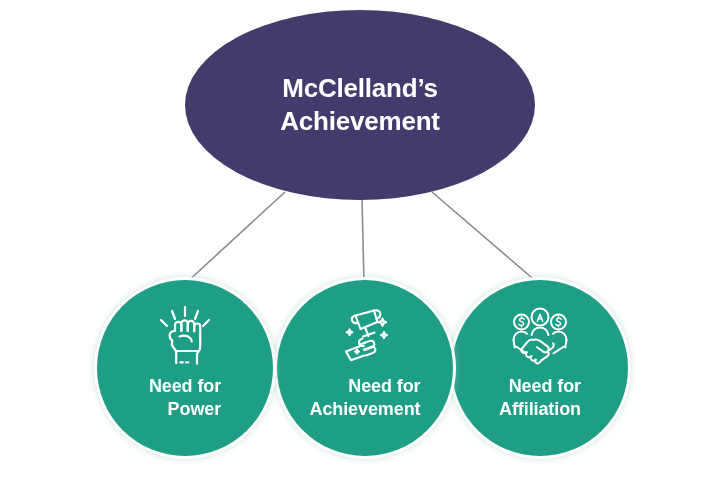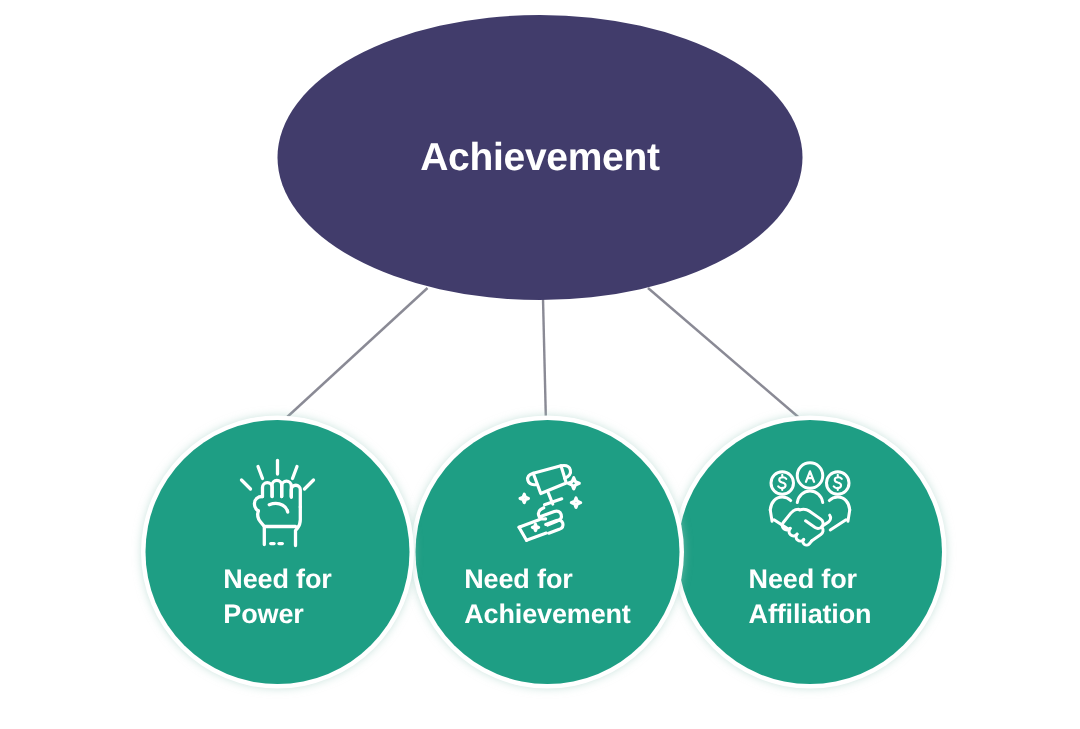--- a/index.html
+++ b/index.html
@@ -79,37 +79,38 @@
     display: block;
   }
   .need-icon svg { display: block; width: 100%; height: 100%; }
 
   .need-label {
     margin-top: 8px;
     color: #ffffff;
     font-size: 18px;
     font-weight: bold;
     line-height: 1.25;
-    text-align: left;
+    text-align: right;
     letter-spacing: -0.1px;
     white-space: pre-line;
   }
 </style>
 </head>
 <body>
 
 <div id="canvas">
 
   <svg id="connectors" viewBox="0 0 720 486" xmlns="http://www.w3.org/2000/svg">
     <line x1="285" y1="192" x2="186" y2="283" stroke="#8a8a95" stroke-width="1.6"></line>
     <line x1="362" y1="199" x2="364" y2="283" stroke="#8a8a95" stroke-width="1.6"></line>
     <line x1="432" y1="192" x2="538" y2="283" stroke="#8a8a95" stroke-width="1.6"></line>
   </svg>
 
   <div class="title-node">
+    <div class="title-line">McClelland’s</div>
     <div class="title-line">Achievement</div>
   </div>
 
   <div class="need-node n1">
     <span class="need-icon">
       <svg viewBox="0 0 64 62" fill="none" stroke="#ffffff" stroke-width="2.2" stroke-linecap="round" stroke-linejoin="round">
 
         <line x1="32" y1="2" x2="32" y2="11"></line>
         <line x1="19" y1="6" x2="22" y2="14"></line>
         <line x1="45" y1="6" x2="42" y2="14"></line>

